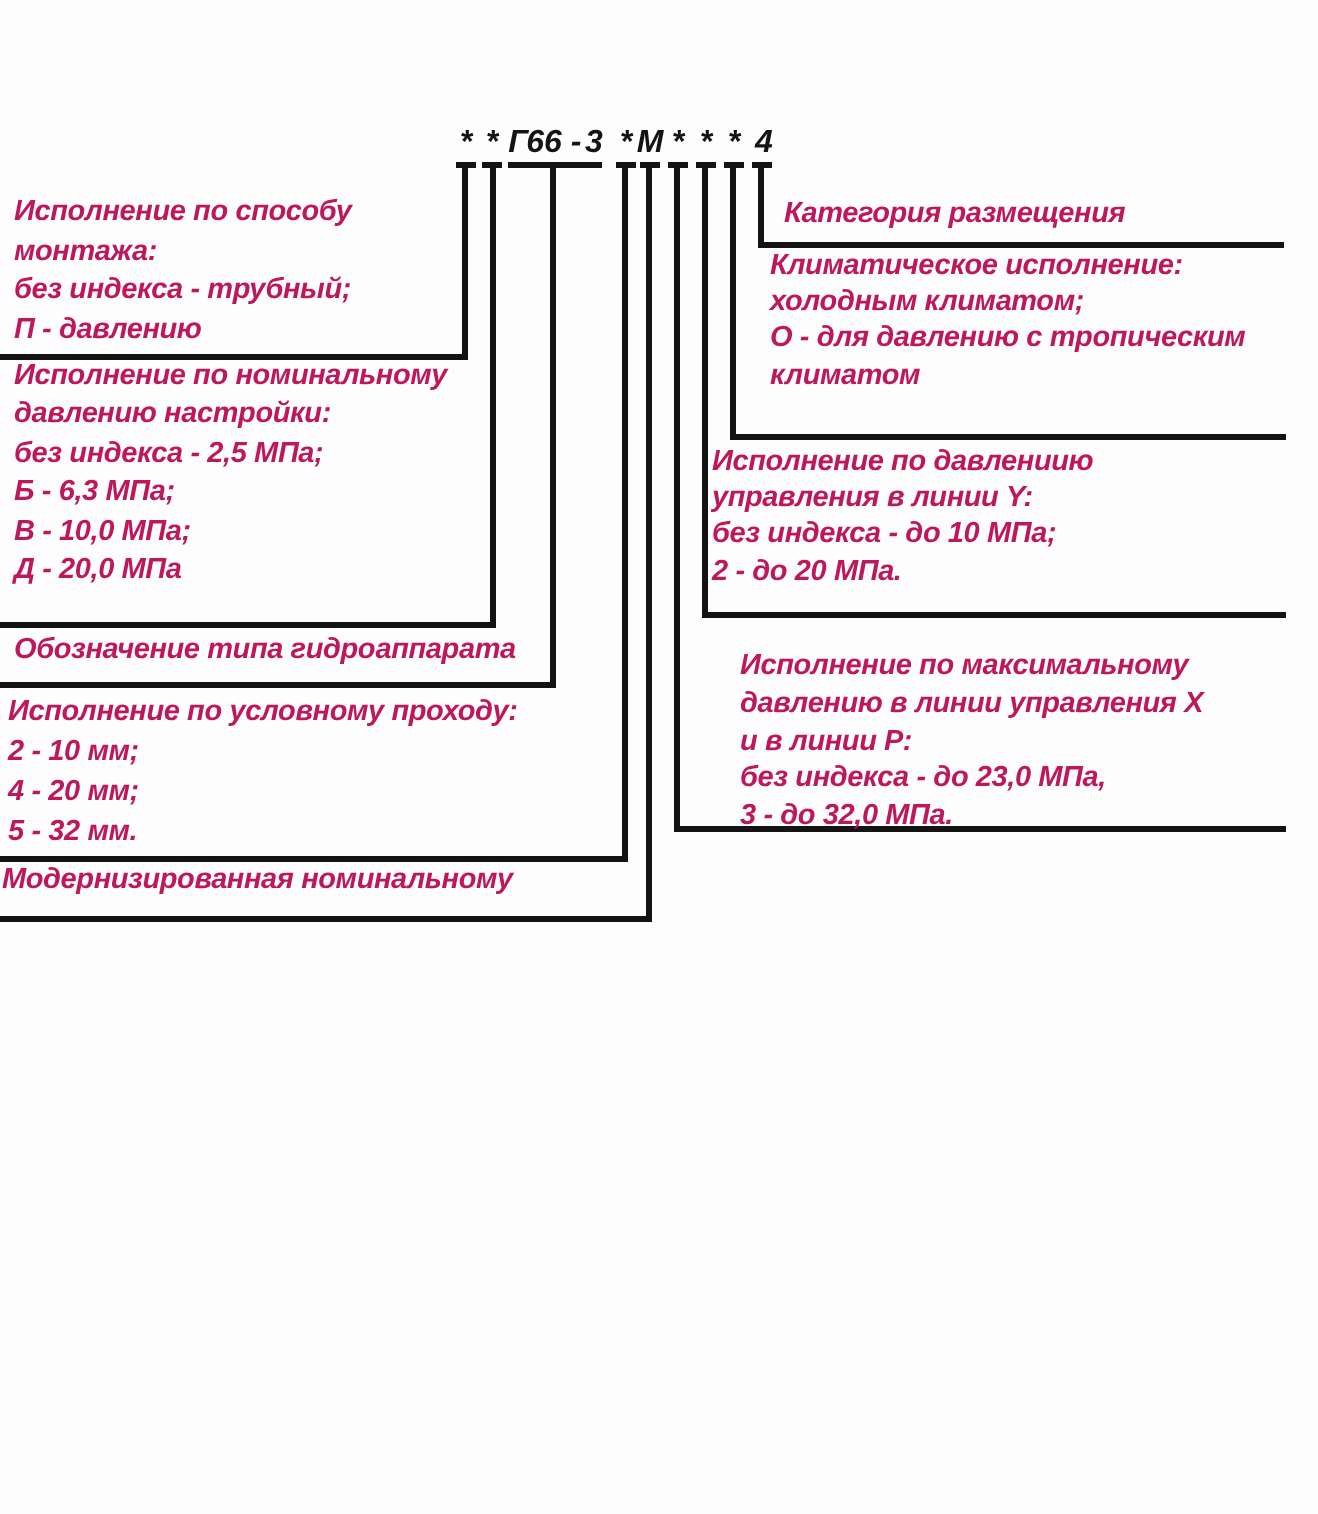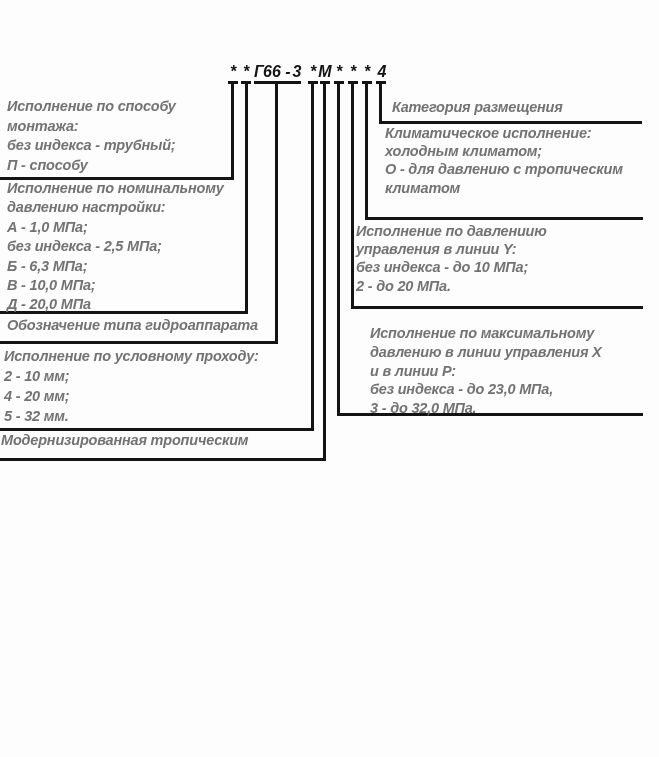--- a/index.html
+++ b/index.html
@@ -42,21 +42,21 @@
   }
   .rule {
     position: absolute;
     height: 3px;
     background: #141414;
   }
   
   .tb {
     position: absolute;
     font: italic bold 14.5px/19.5px "Liberation Sans", sans-serif;
-    color: #737373;
+    color: #be185d;
     white-space: nowrap;
     letter-spacing: -0.2px;
   }
   .tb span { display: block; }
 </style>
 </head>
 <body>
 
 <div class="page">
 
@@ -103,46 +103,45 @@
 
   <div class="rule" style="top:121px;left:379px;width:263px"></div>
   <div class="rule" style="top:217px;left:365px;width:278px"></div>
   <div class="rule" style="top:306px;left:351px;width:292px"></div>
   <div class="rule" style="top:413px;left:337px;width:306px"></div>
 
   <div class="tb" style="left:7px;top:97px;line-height:19.7px">
     <span>Исполнение по способу</span>
     <span>монтажа:</span>
     <span>без индекса - трубный;</span>
-    <span>П - способу</span>
+    <span>П - давлению</span>
   </div>
 
   <div class="tb" style="left:7px;top:179px;line-height:19.4px">
     <span>Исполнение по номинальному</span>
     <span>давлению настройки:</span>
-    <span>А - 1,0 МПа;</span>
     <span>без индекса - 2,5 МПа;</span>
     <span>Б - 6,3 МПа;</span>
     <span>В - 10,0 МПа;</span>
     <span>Д - 20,0 МПа</span>
   </div>
 
   <div class="tb" style="left:7px;top:316px">
     <span>Обозначение типа гидроаппарата</span>
   </div>
 
   <div class="tb" style="left:4px;top:346px;line-height:20px">
     <span>Исполнение по условному проходу:</span>
     <span>2 - 10 мм;</span>
     <span>4 - 20 мм;</span>
     <span>5 - 32 мм.</span>
   </div>
 
   <div class="tb" style="left:1px;top:431px">
-    <span>Модернизированная тропическим</span>
+    <span>Модернизированная номинальному</span>
   </div>
 
   <div class="tb" style="left:392px;top:98px">
     <span>Категория размещения</span>
   </div>
 
   <div class="tb" style="left:385px;top:124px;line-height:18.2px">
     <span>Климатическое исполнение:</span>
     <span>холодным климатом;</span>
     <span>О - для давлению с тропическим</span>

